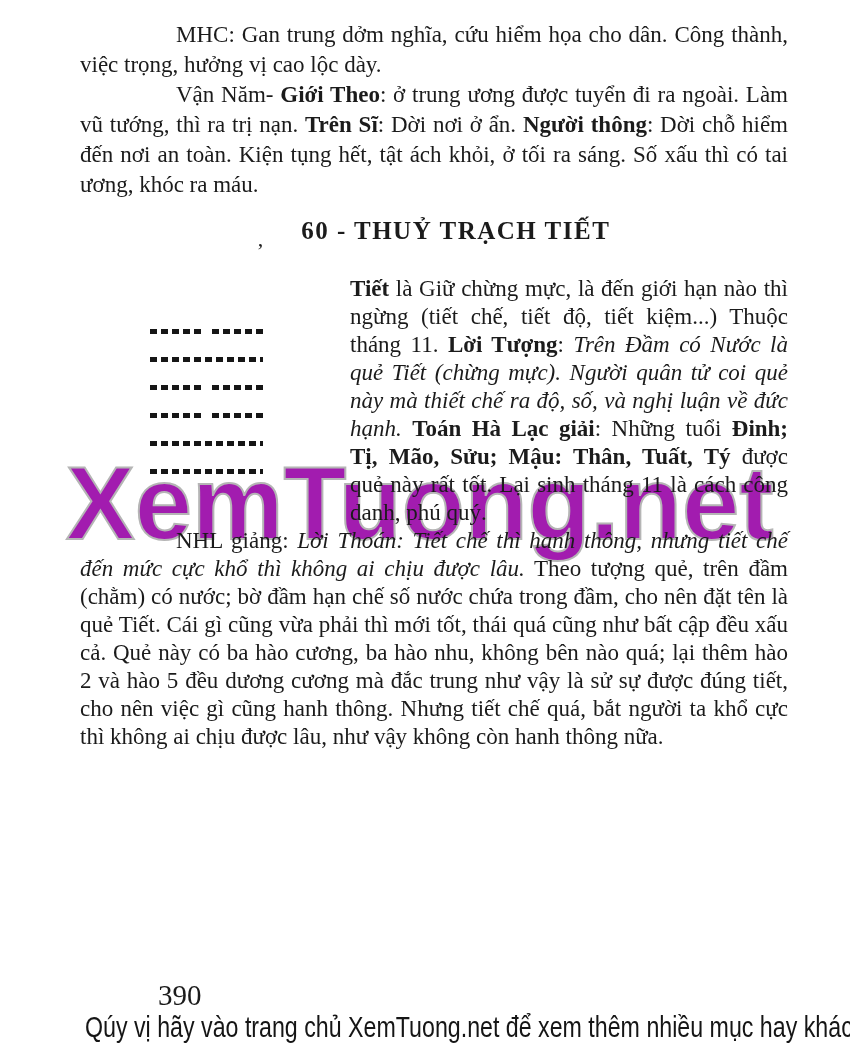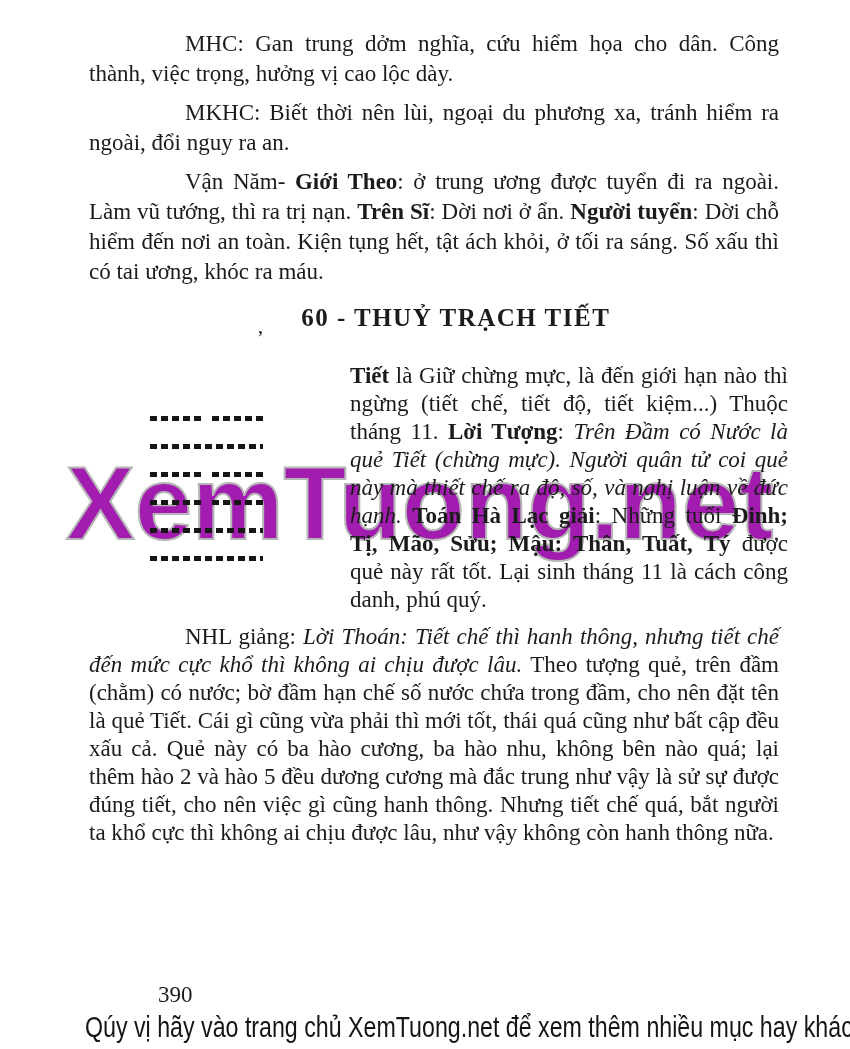--- a/index.html
+++ b/index.html
@@ -30,21 +30,21 @@
     user-select: none;
   }
   .content {
     position: relative;
     z-index: 1;
     padding: 20px 62px 0 80px;
     font-size: 23px;
     line-height: 30px;
     text-align: justify;
   }
-  .para { margin: 9px; text-indent: 96px; }
+  .para { margin: 0; text-indent: 96px; }
   .b { font-weight: bold; }
   .i { font-style: italic; }
   .heading-row {
     margin: 16px 0 28px 0;
     text-align: center;
     text-indent: 0;
     font-size: 25px;
     line-height: 30px;
     font-weight: 600;
     letter-spacing: 1.5px;
@@ -87,21 +87,21 @@
     margin: 0;
     text-indent: 0;
     text-align: justify;
   }
   .body-tight { line-height: 28px; }
   .page-number {
     position: absolute;
     left: 158px;
     top: 982px;
     z-index: 1;
-    font-size: 23px;
+    font-size: 29px;
     line-height: 26px;
   }
   .footer {
     position: absolute;
     left: 0;
     bottom: 6px;
     width: 850px;
     z-index: 1;
     text-align: center;
     font-family: "Liberation Sans", "DejaVu Sans", sans-serif;
@@ -117,23 +117,22 @@
 <body>
 
 <div class="page">
 
   <div class="watermark">XemTuong.net</div>
 
   <div class="content">
 
     <p class="para"><span>MHC: Gan trung dởm nghĩa, cứu hiểm họa cho dân. Công thành, việc trọng, hưởng vị cao lộc dày.</span></p>
 
-    <p class="para"><span>MKHC: Biết thời nên lùi, ngoại du phương xa, tránh hiểm ra ngoài, đổi nguy ra an.</span></p>
 
-    <p class="para"><span>Vận Năm- </span><span class="b">Giới Theo</span><span>: ở trung ương được tuyển đi ra ngoài. Làm vũ tướng, thì ra trị nạn. </span><span class="b">Trên Sĩ</span><span>: Dời nơi ở ẩn. </span><span class="b">Người tuyển</span><span>: Dời chỗ hiểm đến nơi an toàn. Kiện tụng hết, tật ách khỏi, ở tối ra sáng. Số xấu thì có tai ương, khóc ra máu.</span></p>
+    <p class="para"><span>Vận Năm- </span><span class="b">Giới Theo</span><span>: ở trung ương được tuyển đi ra ngoài. Làm vũ tướng, thì ra trị nạn. </span><span class="b">Trên Sĩ</span><span>: Dời nơi ở ẩn. </span><span class="b">Người thông</span><span>: Dời chỗ hiểm đến nơi an toàn. Kiện tụng hết, tật ách khỏi, ở tối ra sáng. Số xấu thì có tai ương, khóc ra máu.</span></p>
 
     <div class="heading-row">
       <span class="stray-mark">,</span><span>60 - THUỶ TRẠCH TIẾT</span>
     </div>
 
     <div class="hex-block">
       <div class="hex-lines">
           <div class="hex-row">
             <span class="dash half"></span>
             <span class="dash half"></span>

